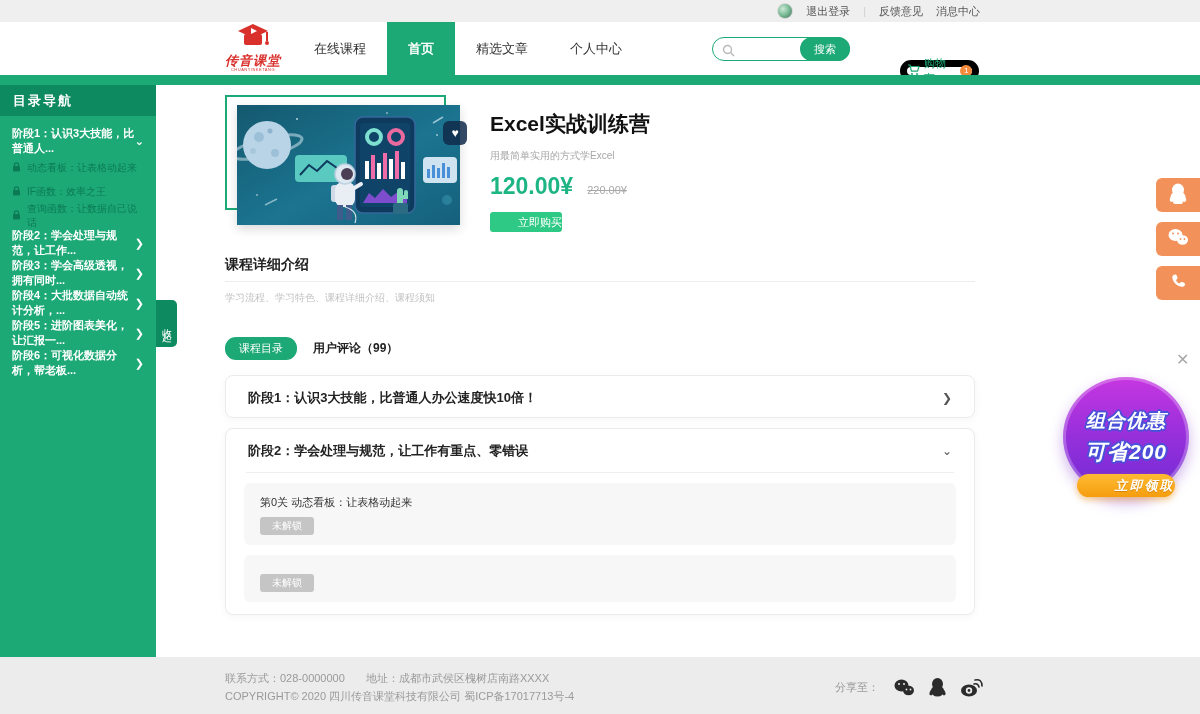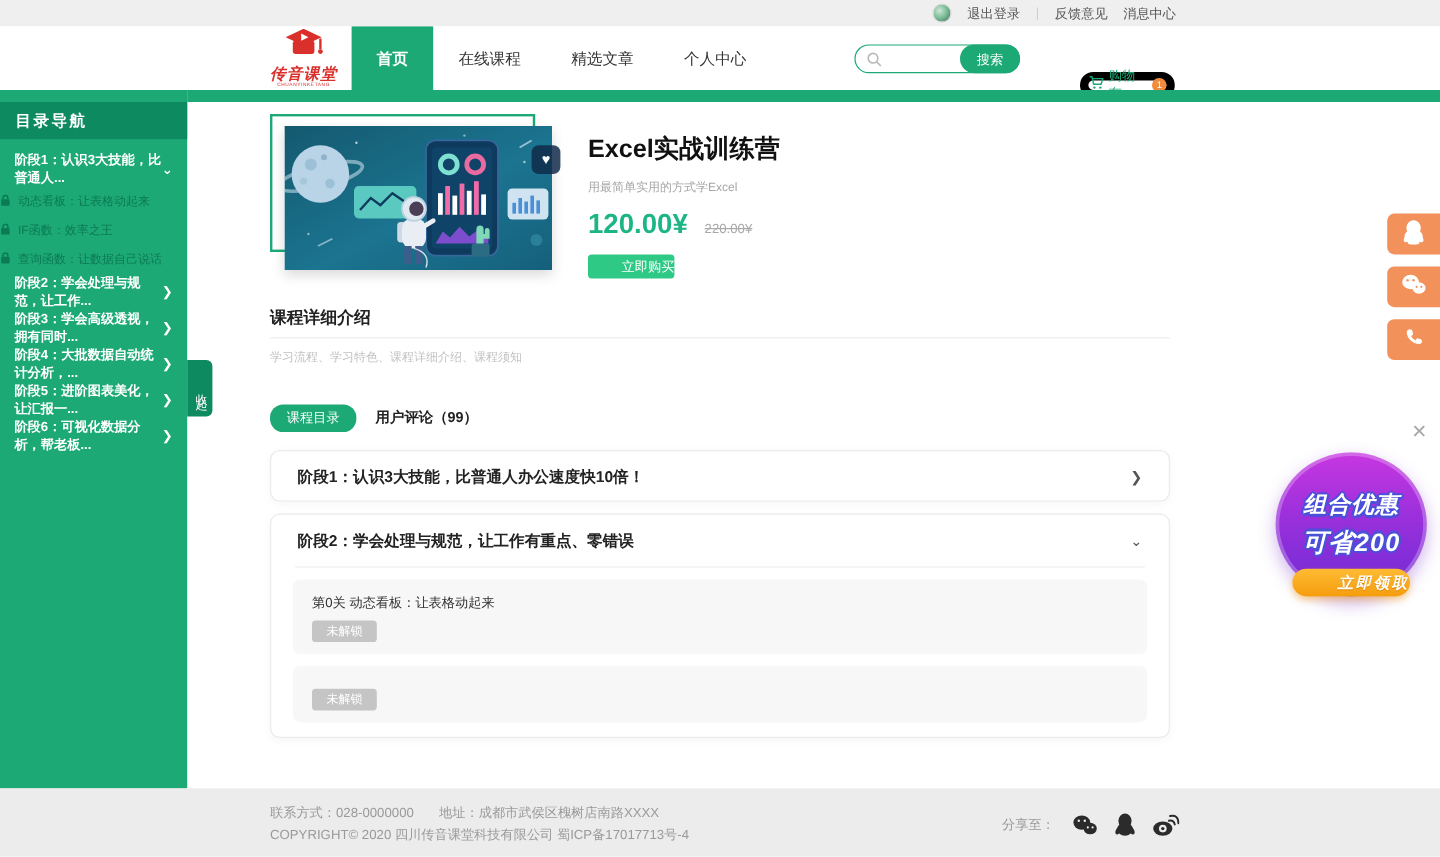--- a/index.html
+++ b/index.html
@@ -55,21 +55,21 @@
   .sidebar-header {
     margin-top:10px; height:31px; line-height:31px; background:#0e8a60; color:#fff;
     font-size:13px; font-weight:bold; letter-spacing:2px; padding-left:13px;
   }
   .side-stage {
     display:flex; justify-content:space-between; align-items:center;
     padding:0 12px; height:30px; color:#fff; font-weight:bold; font-size:11px; cursor:pointer;
   }
   .side-stage .chev { font-size:11px; font-weight:bold; }
   .side-sub {
-    display:flex; align-items:center; gap:6px; padding:0 0; height:24px;
+    display:flex; align-items:center; gap:6px; padding:0 12px; height:24px;
     color:#0c7a55; font-size:10px; cursor:pointer;
   }
   .collapse-tab {
     position:absolute; left:156px; top:300px; width:21px; height:47px;
     background:#0e8a60; border-radius:0 5px 5px 0; color:#fff; font-size:10px;
     writing-mode:vertical-rl; letter-spacing:3px; display:flex; align-items:center; justify-content:center; cursor:pointer;
   }
   
   .course-media { position:absolute; left:225px; top:95px; width:240px; height:135px; }
   .media-frame { position:absolute; left:0; top:0; width:221px; height:115px; border:2px solid #1ca976; background:#fff; }
@@ -173,22 +173,22 @@
         <rect x="8" y="10" width="18" height="11" rx="2" fill="#d9302c"></rect>
         <polygon points="15,4 21,7 15,10" fill="#ffffff"></polygon>
         <line x1="31" y1="8" x2="31" y2="17" stroke="#d9302c" stroke-width="2"></line>
         <circle cx="31" cy="19" r="2" fill="#d9302c"></circle>
       </svg>
     </span>
     <div class="logo-title">传音课堂</div>
     <div class="logo-sub">CHUANYINKETANG</div>
   </div>
   <div class="nav">
+    <div class="nav-item">在线课程</div>
     <div class="nav-item active">首页</div>
-    <div class="nav-item">在线课程</div>
     <div class="nav-item">精选文章</div>
     <div class="nav-item">个人中心</div>
   </div>
   <div class="searchbox">
     <span class="search-icon">
       <svg width="13" height="13" viewBox="0 0 13 13">
         <circle cx="5.5" cy="5.5" r="4" fill="none" stroke="#b8b8b8" stroke-width="1.4"></circle>
         <line x1="8.6" y1="8.6" x2="12" y2="12" stroke="#b8b8b8" stroke-width="1.4"></line>
       </svg>
     </span>

